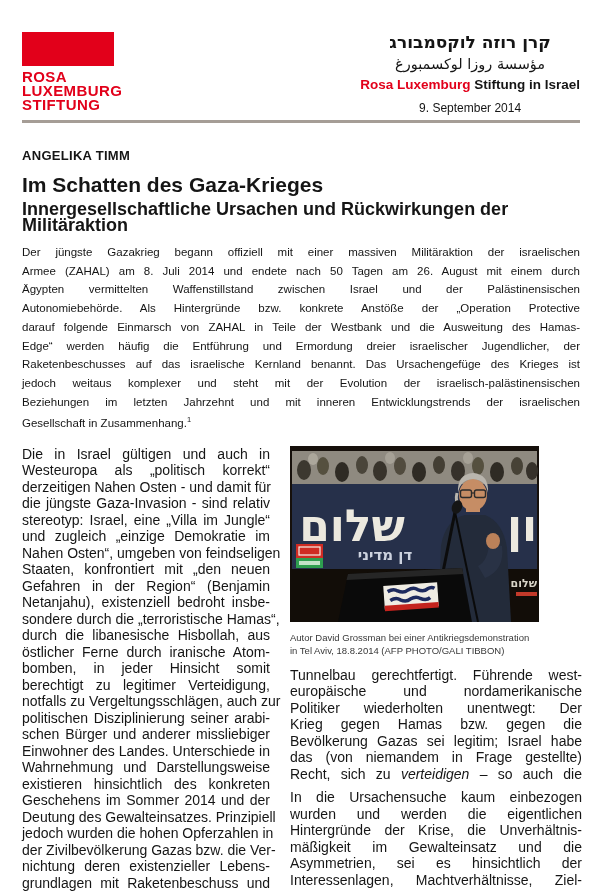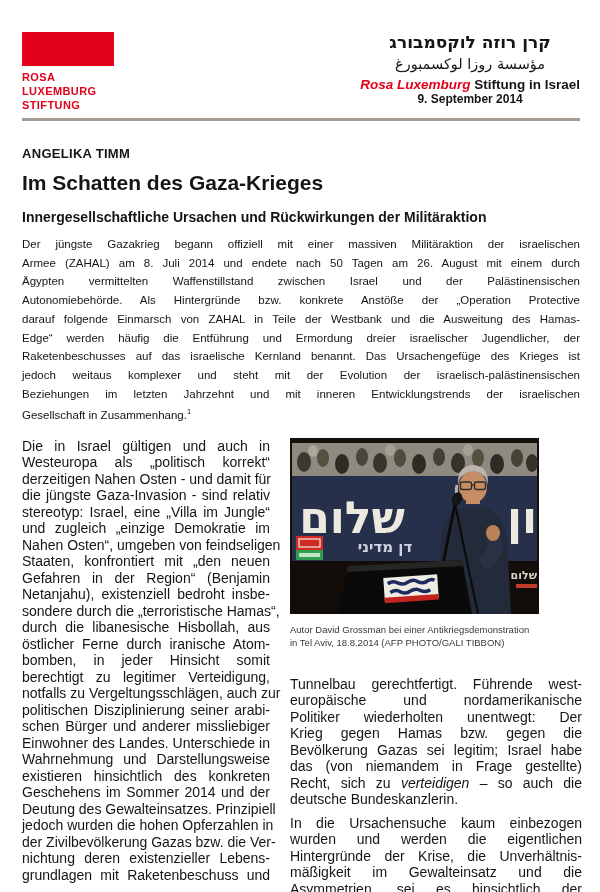--- a/index.html
+++ b/index.html
@@ -8,34 +8,34 @@
     --caption-gray:#383838;
   }
   *{margin:0;padding:0;box-sizing:border-box;}
   html,body{width:600px;height:892px;overflow:hidden;background:#fff;}
   body{font-family:"Liberation Sans",sans-serif;color:#151515;}
   .page{width:600px;height:892px;padding:20px 20px 0 22px;overflow:hidden;}
 
   
   .masthead{display:flex;justify-content:space-between;margin-top:12px;}
   .logo-mark{width:92px;height:34px;background:var(--brand-red);}
-  .logo-text{margin-top:4px;font-weight:bold;font-size:11px;line-height:14px;
+  .logo-text{margin-top:4px;font-weight:bold;font-size:15px;line-height:14px;
              letter-spacing:.4px;color:var(--brand-red);}
   .masthead-right{text-align:center;}
   .org-hebrew{font-family:"DejaVu Sans",sans-serif;font-size:17px;font-weight:bold;line-height:21px;direction:rtl;}
   .org-arabic{font-family:"DejaVu Sans",sans-serif;font-size:14.5px;line-height:22px;direction:rtl;}
   .org-latin{font-size:13.5px;font-weight:bold;margin-top:2px;line-height:16px;}
-  .org-latin .red{color:var(--brand-red);font-style:italic;}
-  .doc-date{font-size:12px;font-weight:bold;line-height:12px;}
+  .org-latin .red{color:var(--brand-red);}
+  .doc-date{font-size:12px;font-weight:normal;margin-top:9px;line-height:12px;}
   .rule{height:3px;background:var(--rule-gray);margin-top:6px;}
 
   
   .author{margin-top:25px;font-size:13px;font-weight:bold;letter-spacing:.3px;line-height:15px;}
   .title{margin-top:9px;font-size:21px;font-weight:bold;line-height:25px;}
-  .subtitle{margin-top:14px;font-size:14px;font-weight:bold;line-height:16px;}
+  .subtitle{margin-top:4px;font-size:18px;font-weight:bold;line-height:16px;}
 
   
   .lead{margin-top:10px;}
   .lead .tline{font-size:11.5px;line-height:18.7px;}
 
   
   .tline{font-size:14px;line-height:16.5px;text-align:justify;text-align-last:justify;
          -moz-text-align-last:justify;white-space:nowrap;}
   .tline.endleft{text-align-last:left;-moz-text-align-last:left;}
   .tline .it{font-style:italic;}
@@ -43,21 +43,21 @@
 
   
   .columns{display:flex;margin-top:13px;}
   .col-left{width:248px;margin-right:20px;flex:none;}
   .col-right{width:292px;flex:none;}
 
   .photo{width:249px;height:176px;display:block;}
   .caption{margin-top:9px;color:var(--caption-gray);}
   .caption .tline{font-size:9.5px;line-height:13.5px;text-align:right;text-align-last:left;
                   -moz-text-align-last:left;}
-  .para1{margin-top:26px;}
+  .para1{margin-top:9px;}
   .para2{margin-top:7px;}
 </style>
 </head>
 <body>
 
 <div class="page">
 
   <div class="masthead">
     <div>
       <div class="logo-mark"></div>
@@ -204,21 +204,20 @@
           <div class="tline"><span>in Tel Aviv, 18.8.2014 (AFP PHOTO/GALI TIBBON)</span></div>
         </div>
       <div class="para1">
           <div class="tline"><span>Tunnelbau gerechtfertigt. Führende west-</span></div>
           <div class="tline"><span>europäische und nordamerikanische</span></div>
           <div class="tline"><span>Politiker wiederholten unentwegt: Der</span></div>
           <div class="tline"><span>Krieg gegen Hamas bzw. gegen die</span></div>
           <div class="tline"><span>Bevölkerung Gazas sei legitim; Israel habe</span></div>
           <div class="tline"><span>das (von niemandem in Frage gestellte)</span></div>
           <div class="tline"><span>Recht, sich zu </span><span class="it">verteidigen</span><span> – so auch die</span></div>
-          <div class="tline endleft"><span>deutsche Bundeskanzlerin.</span></div>
         </div>
       <div class="para2">
           <div class="tline"><span>In die Ursachensuche kaum einbezogen</span></div>
           <div class="tline"><span>wurden und werden die eigentlichen</span></div>
           <div class="tline"><span>Hintergründe der Krise, die Unverhältnis-</span></div>
           <div class="tline"><span>mäßigkeit im Gewalteinsatz und die</span></div>
           <div class="tline"><span>Asymmetrien, sei es hinsichtlich der</span></div>
           <div class="tline"><span>Interessenlagen, Machtverhältnisse, Ziel-</span></div>
         </div>
     </div>

